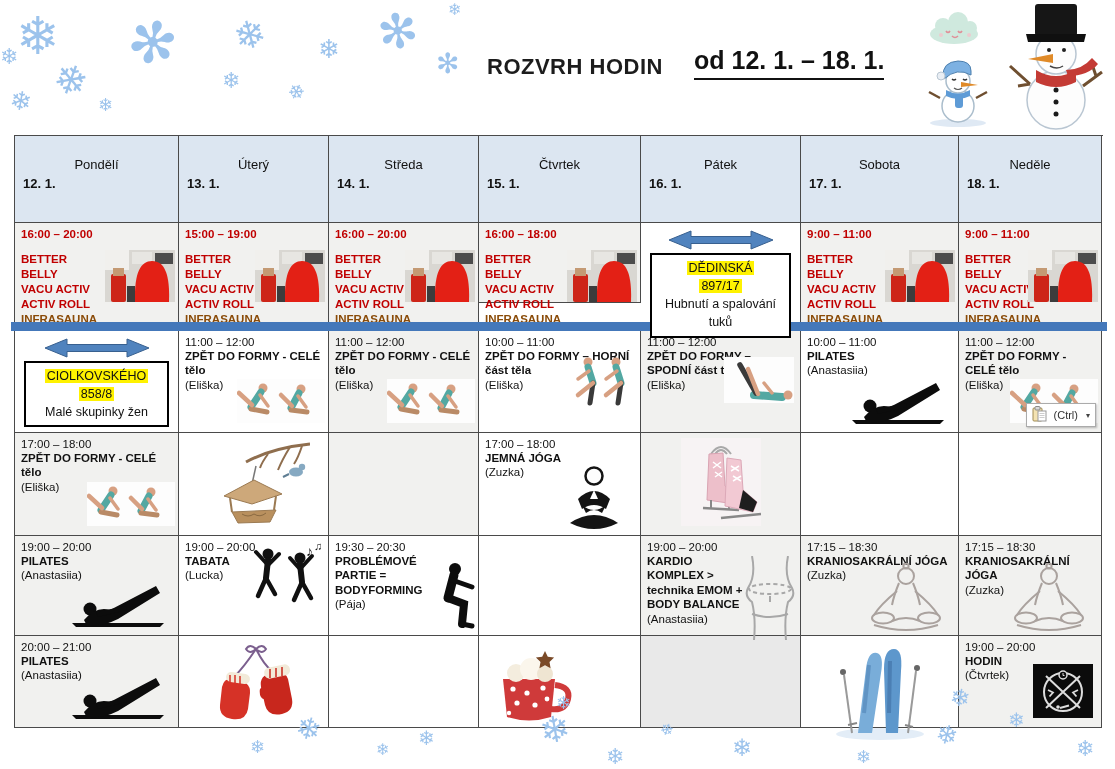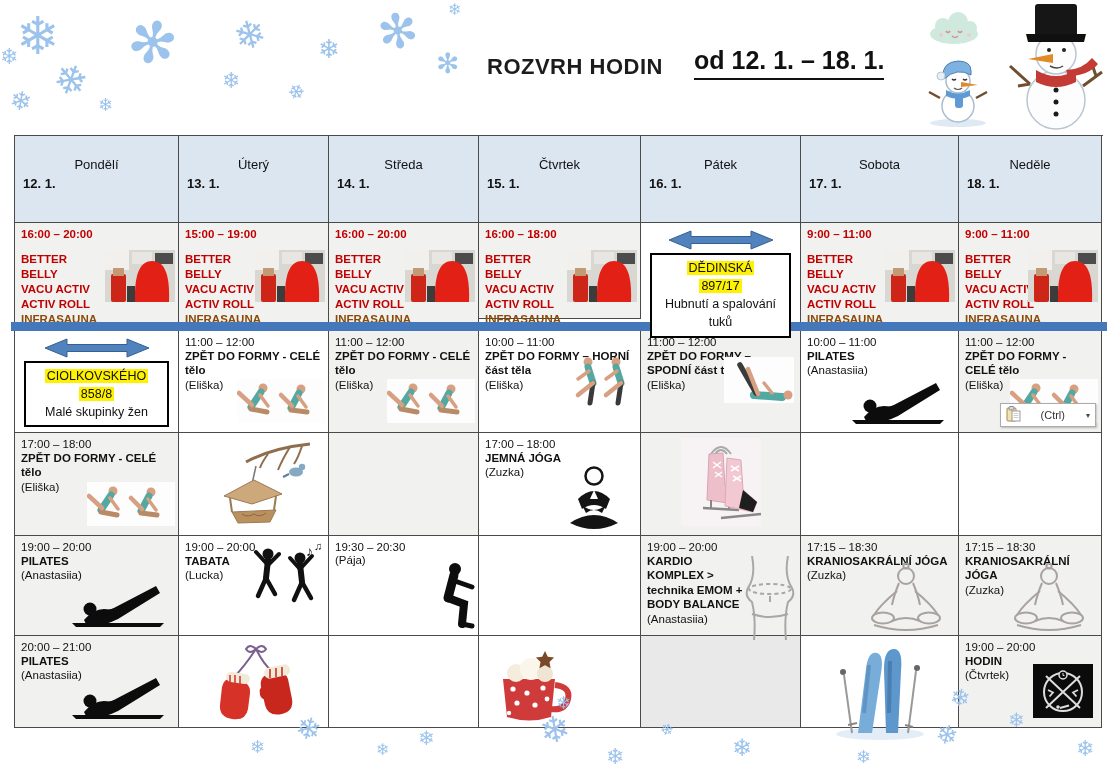--- a/index.html
+++ b/index.html
@@ -59,21 +59,21 @@
   .icon-zumba{right:2px;top:6px}
   .icon-squat{right:2px;top:24px}
   .icon-waist{right:2px;top:20px}
   .icon-lotus{right:10px;bottom:2px}
   .icon-tabata-logo{right:8px;bottom:9px}
   .imgcell{display:flex;justify-content:center;align-items:flex-start;padding-top:5px}
   .imgcell .icon{position:static}
   .imgcell .icon-cocoa-mug{margin-right:auto;margin-left:4px}
   .imgcell .icon-bird-feeder{margin-top:2px}
 
-  .paste-btn{position:absolute;right:5px;bottom:5px;display:flex;align-items:center;gap:20px;
+  .paste-btn{position:absolute;right:5px;bottom:5px;display:flex;align-items:center;gap:7px;
              background:#fff;border:1px solid #ababab;padding:2px 5px;font-size:11px;color:#333;
              box-shadow:1px 1px 2px rgba(0,0,0,.25);z-index:5;cursor:pointer}
   .paste-caret{font-size:8px;color:#444;margin-left:1px}
 </style>
 </head>
 <body>
 
 <div class="page-title">ROZVRH HODIN</div>
 <div class="date-range">od 12. 1. – 18. 1.</div>
 
@@ -160,21 +160,21 @@
             <rect width="70" height="52" fill="#d9d7d2"></rect>
             <rect width="24" height="20" fill="#f1f0ed"></rect>
             <rect x="27" y="2" width="20" height="12" fill="#e7e6e2"></rect>
             <rect x="50" y="3" width="18" height="11" fill="#4c4c4c"></rect>
             <path d="M30 52 C29 22 36 11 47 11 C60 11 65 25 64 52 Z" fill="#e32015"></path>
             <rect x="6" y="24" width="15" height="28" rx="2" fill="#cd2518"></rect>
             <rect x="8" y="18" width="11" height="8" fill="#c49a74"></rect>
             <rect x="22" y="36" width="8" height="16" fill="#3c3c3c"></rect>
           </svg></span>
       </div>
-      <div class="cell shaded has-vacu-machine vacu" style="height: 96px;">
+      <div class="cell shaded has-vacu-machine vacu" style="height: 80px;">
         <div class="time">16:00 – 18:00</div>
         <div class="vacu-lines">
           <div class="vacu-line">BETTER BELLY</div>
           <div class="vacu-line">VACU ACTIV</div>
           <div class="vacu-line">ACTIV ROLL</div>
         </div>
         <div class="sauna">INFRASAUNA</div>
         <span class="icon icon-vacu-machine"><svg width="70" height="52" viewBox="0 0 70 52">
             <rect width="70" height="52" fill="#d9d7d2"></rect>
             <rect width="24" height="20" fill="#f1f0ed"></rect>
@@ -452,20 +452,21 @@
               <path d="M52 22 L54 40" stroke-width="6"></path>
               <path d="M53 26 L64 14 M51 26 L42 16" stroke-width="4"></path>
               <path d="M54 40 L46 58 M54 40 L63 56" stroke-width="4.5"></path>
             </g>
             <text x="58" y="14" font-size="14" fill="#111">♪</text>
             <text x="66" y="8" font-size="11" fill="#111">♫</text>
           </svg></span>
       </div>
       <div class="cell has-squat" style="height: 100px;">
         <div class="time">19:30 – 20:30</div>
+        <div class="title-line">PROBLÉMOVÉ PARTIE = BODYFORMING</div>
         <div class="teacher">(Pája)</div>
         <span class="icon icon-squat"><svg width="48" height="72" viewBox="0 0 48 72">
             <g stroke="#0d0d0d" stroke-linecap="round" fill="none">
               <circle cx="27" cy="9" r="6" fill="#0d0d0d" stroke="none"></circle>
               <path d="M26 15 L20 38" stroke-width="9"></path>
               <path d="M24 20 L44 27" stroke-width="5"></path>
               <path d="M20 38 L36 44 L34 64" stroke-width="8"></path>
               <path d="M34 64 L44 66" stroke-width="5"></path>
             </g>
           </svg></span>

